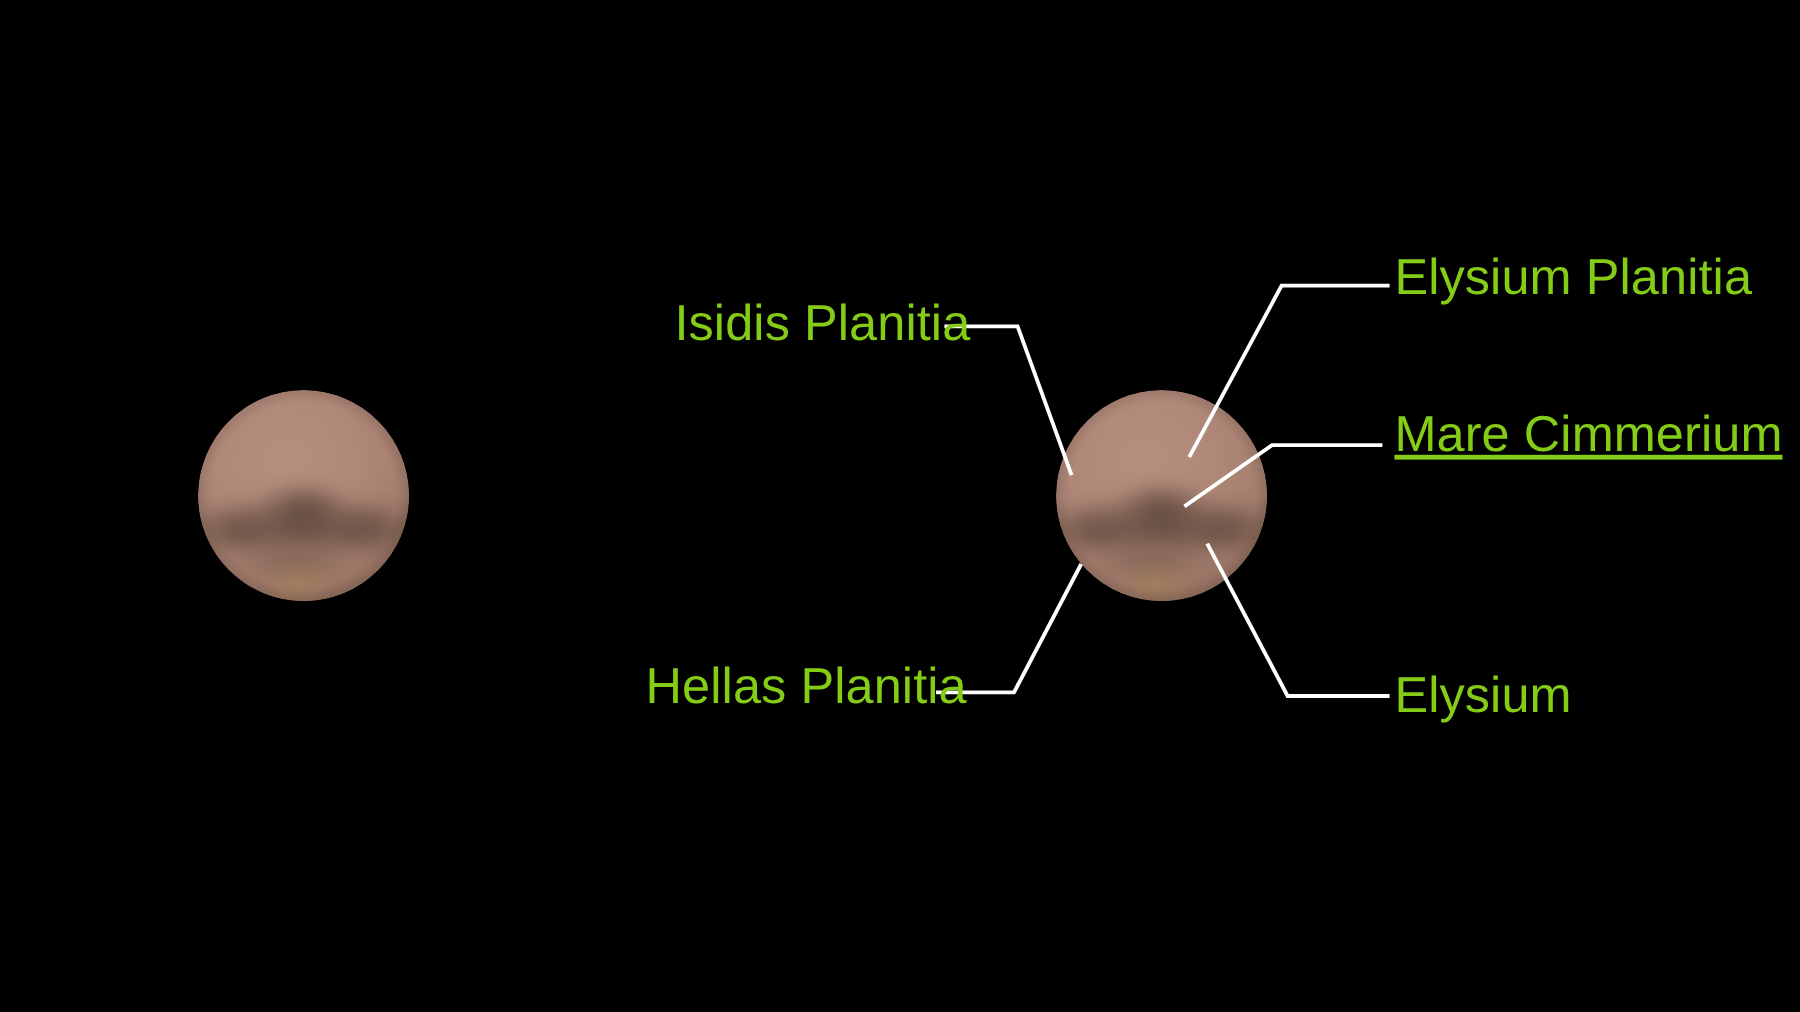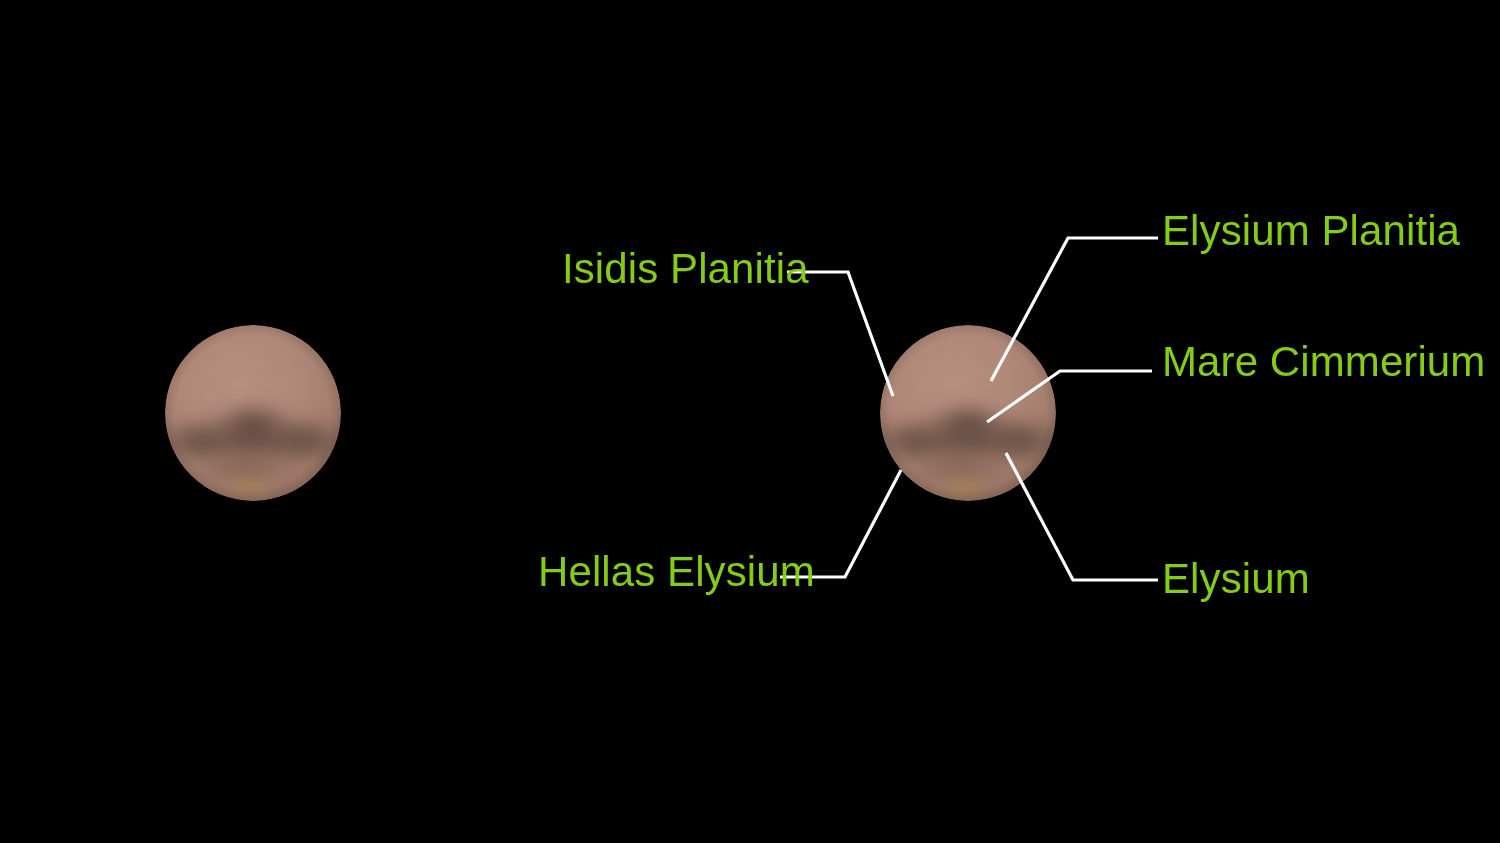--- a/index.html
+++ b/index.html
@@ -144,21 +144,21 @@
   <svg id="overlay" viewBox="0 0 1500 843">
     <path class="leader" d="M 787 272 L 848 272 L 893 396"></path>
     <path class="leader" d="M 780 577 L 845 577 L 901 470"></path>
     <path class="leader" d="M 1158 238 L 1068 238 L 991 381"></path>
     <path class="leader" d="M 1152 371 L 1060 371 L 987 422"></path>
     <path class="leader" d="M 1158 580 L 1073 580 L 1006 453"></path>
   </svg>
 
   <div class="label" style="left:562px; top:248px;">Isidis Planitia</div>
 
-  <div class="label" style="left:538px; top:551px;">Hellas Elysium</div>
+  <div class="label" style="left:538px; top:551px;">Hellas Planitia</div>
 
   <div class="label" style="left:1162px; top:210px;">Elysium Planitia</div>
 
-  <div class="label" style="left:1162px; top:341px;">Mare Cimmerium</div>
+  <div class="label" style="left:1162px; top:341px;text-decoration:underline;">Mare Cimmerium</div>
 
   <div class="label" style="left:1162px; top:558px;">Elysium</div>
 
 </div>
 
 </body></html>

